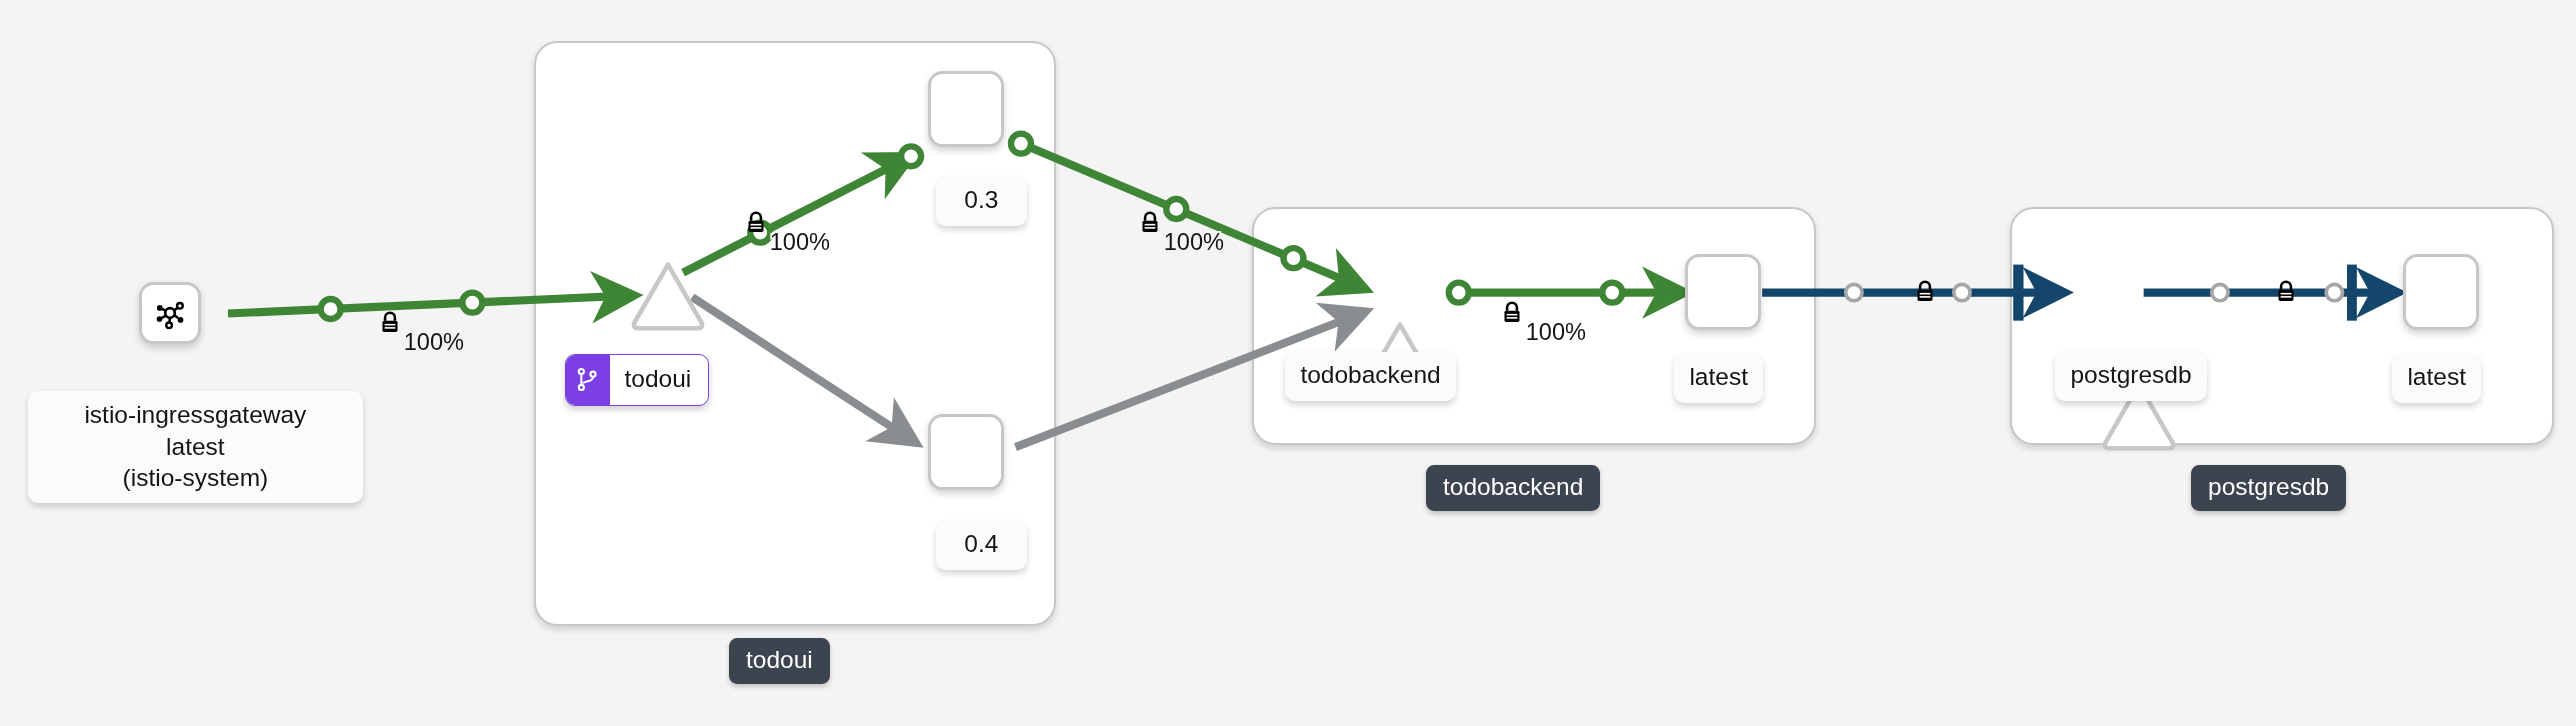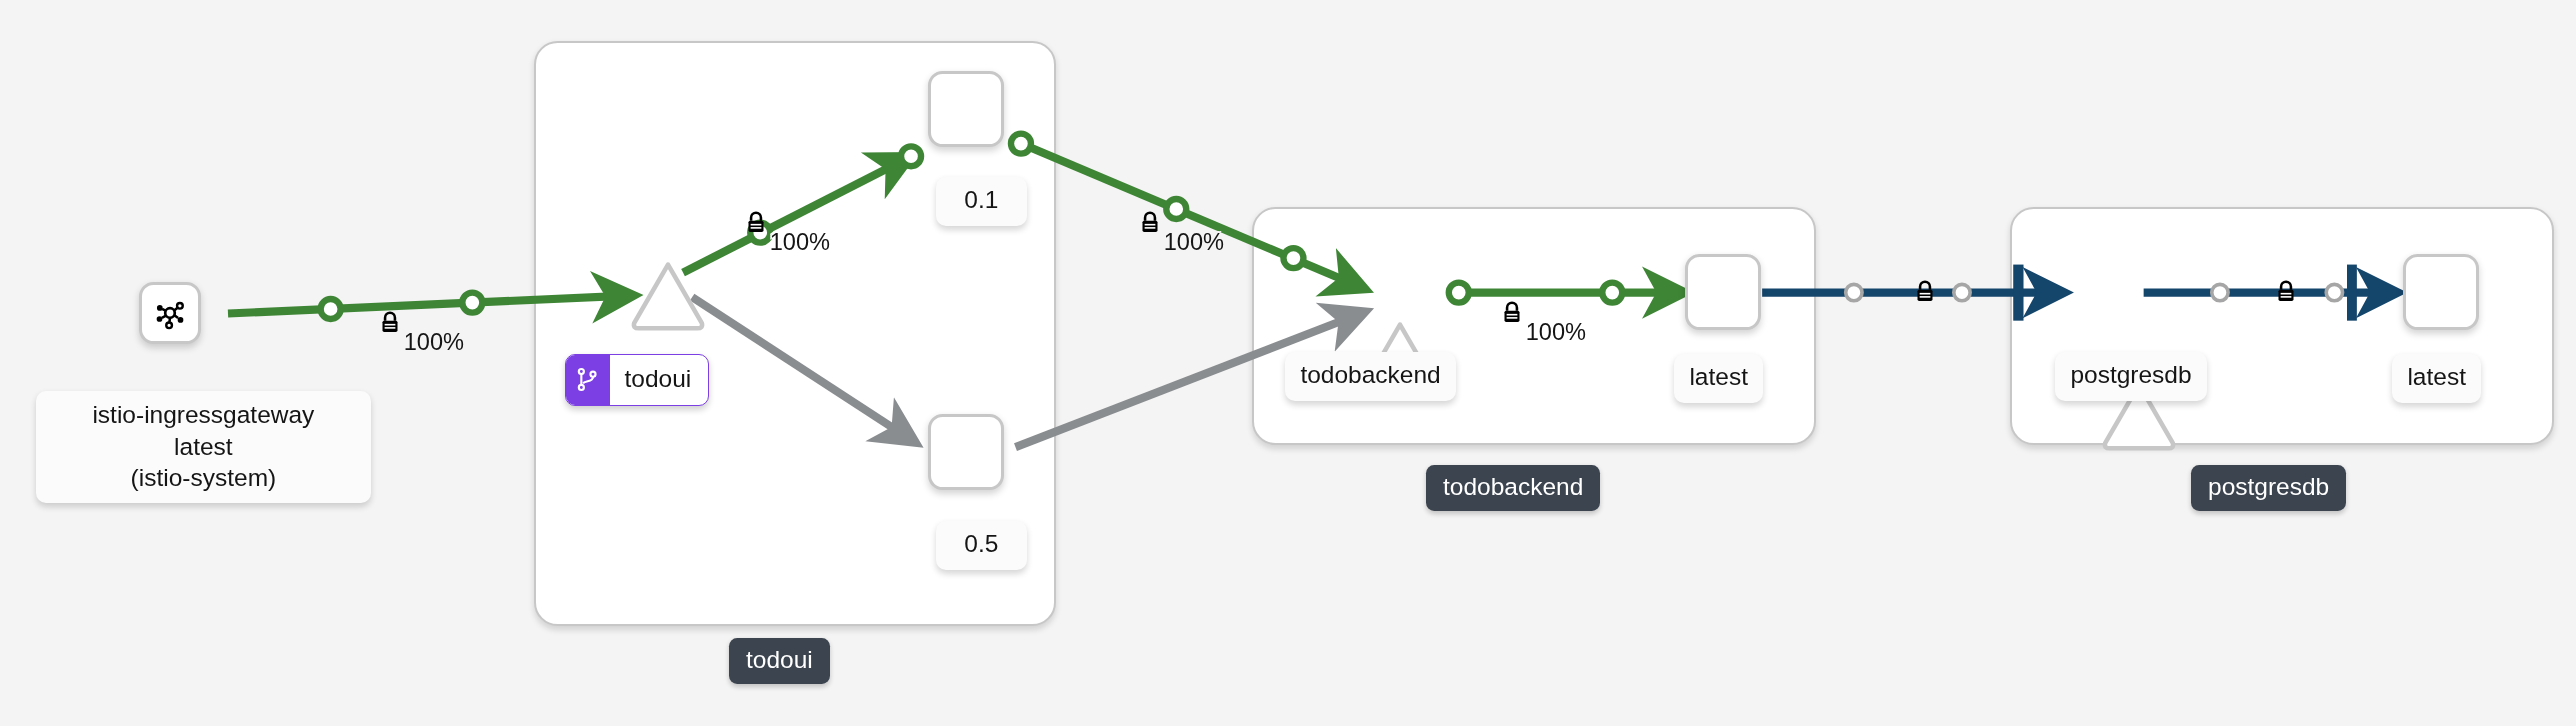--- a/index.html
+++ b/index.html
@@ -223,21 +223,21 @@
         <circle cx="12" cy="12" r="3.2" fill="none" stroke="#000" stroke-width="1.8"></circle>
         <circle cx="5.2" cy="8.6" r="1.9" fill="#000"></circle>
         <circle cx="18.6" cy="7.2" r="1.9" fill="none" stroke="#000" stroke-width="1.6"></circle>
         <circle cx="5.0" cy="16.0" r="1.9" fill="#000"></circle>
         <circle cx="19.0" cy="16.6" r="1.9" fill="#000"></circle>
         <circle cx="11.4" cy="20.2" r="1.9" fill="none" stroke="#000" stroke-width="1.6"></circle>
         <path d="M9.3 10.6 L6.7 9.3 M14.6 10.5 L17.2 8.3 M9.6 13.6 L6.6 15.2 M14.7 13.4 L17.4 15.4 M12 15.3 L11.6 18.3" stroke="#000" stroke-width="1.7" fill="none"></path>
       </svg>
     </div>
   </div>
-  <div class="node-label multiline" style="left:36px; top:391px; width:304px;">istio-ingressgateway
+  <div class="node-label multiline" style="left:28px; top:391px; width:304px;">istio-ingressgateway
 latest
 (istio-system)</div>
 
   <div class="node node-triangle" style="left:627px; top:259px;">
     <svg width="82" height="73" viewBox="0 0 90 80">
       <path d="M 45 6 L 82 70 Q 84 76 77 76 L 13 76 Q 6 76 8 70 Z" fill="#ffffff" stroke="#c7c7c7" stroke-width="5" stroke-linejoin="round"></path>
     </svg>
   </div>
 
   <div class="vs-badge" style="left:565px; top:354px;">
@@ -249,26 +249,26 @@
         <path d="M6 7 L6 17" stroke="#fff" stroke-width="2" fill="none"></path>
         <path d="M17 9.6 C17 14 11 13 7.6 15.4" stroke="#fff" stroke-width="2" fill="none"></path>
       </svg>
     </div>
     <div class="vs-badge-text">todoui</div>
   </div>
 
   <div class="node" style="left:928px; top:71px;">
     <div class="node-box node-app" style="width:76px; height:76px;"></div>
   </div>
-  <div class="node-label" style="left:936px; top:177px; width:60px;">0.1</div>
+  <div class="node-label" style="left:936px; top:177px; width:60px;">0.3</div>
 
   <div class="node" style="left:928px; top:414px;">
     <div class="node-box node-app" style="width:76px; height:76px;"></div>
   </div>
-  <div class="node-label" style="left:936px; top:521px; width:60px;">0.5</div>
+  <div class="node-label" style="left:936px; top:521px; width:60px;">0.4</div>
 
   <div class="node node-triangle" style="left:1359px; top:259px;">
     <svg width="82" height="73" viewBox="0 0 90 80">
       <path d="M 45 6 L 82 70 Q 84 76 77 76 L 13 76 Q 6 76 8 70 Z" fill="#ffffff" stroke="#c7c7c7" stroke-width="5" stroke-linejoin="round"></path>
     </svg>
   </div>
   <div class="node-label" style="left:1285px; top:352px;">todobackend</div>
 
   <div class="node" style="left:1685px; top:254px;">
     <div class="node-box node-app" style="width:76px; height:76px;"></div>

